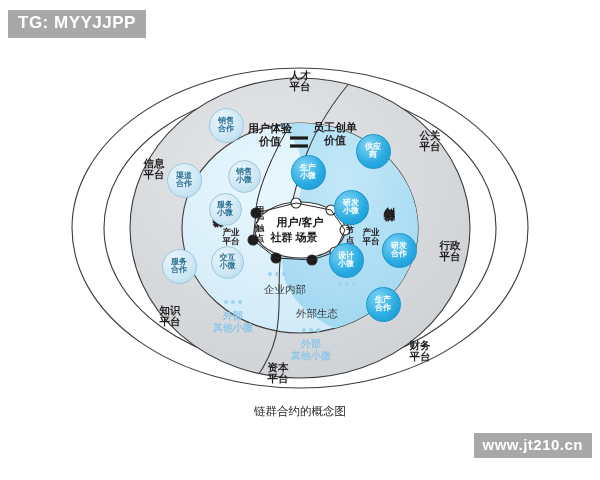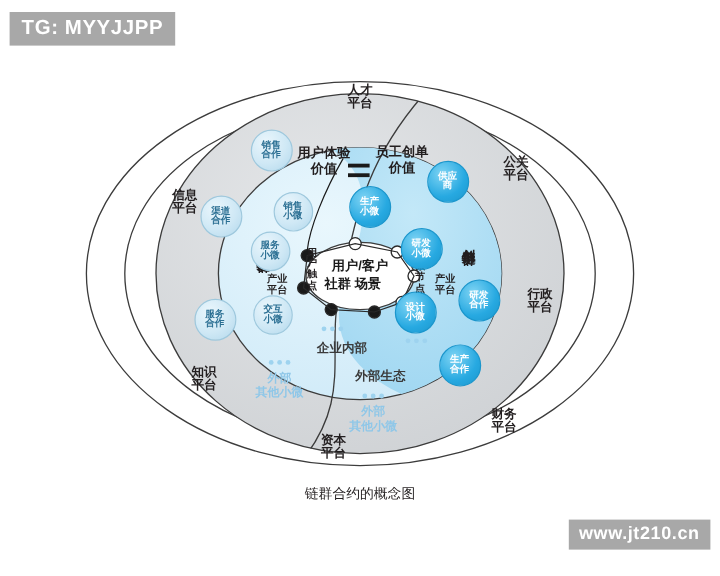--- a/index.html
+++ b/index.html
@@ -19,21 +19,21 @@
   #wm-top{left:8px;top:10px;padding:3px 10px 5px 10px;font-size:17px;}
   #wm-bot{right:8px;bottom:22px;padding:3px 9px 5px 9px;font-size:15px;}
 
   .lbl{position:absolute;color:#231f20;text-align:center;line-height:1.08;
        font-size:10.5px;font-weight:700;white-space:pre;}
   .lbl.plat{font-size:10.5px;}
   .vert{writing-mode:vertical-rl;text-orientation:upright;letter-spacing:1px;
         line-height:1.0;font-size:11.5px;font-weight:700;color:#231f20;}
   .val{position:absolute;color:#231f20;font-weight:700;font-size:11px;
        text-align:center;line-height:1.18;white-space:pre;}
-  .zone{position:absolute;color:#3b3b3b;font-weight:700;font-size:10.5px;white-space:pre;}
+  .zone{position:absolute;color:#3b3b3b;font-weight:400;font-size:10.5px;white-space:pre;}
   .ext{position:absolute;color:#8fc7e8;font-weight:700;font-size:10px;
        text-align:center;line-height:1.15;white-space:pre;}
   .ctr{position:absolute;color:#1a1a1a;font-weight:700;font-size:11px;
        text-align:center;line-height:1.2;white-space:pre;}
   .smalltag{position:absolute;color:#231f20;font-weight:700;font-size:8.5px;
             text-align:center;line-height:1.08;white-space:pre;}
   .caption{position:absolute;left:0;right:0;top:404px;text-align:center;
            font-size:11.5px;color:#231f20;font-weight:400;}
 
   .bub{position:absolute;border-radius:50%;display:flex;align-items:center;

